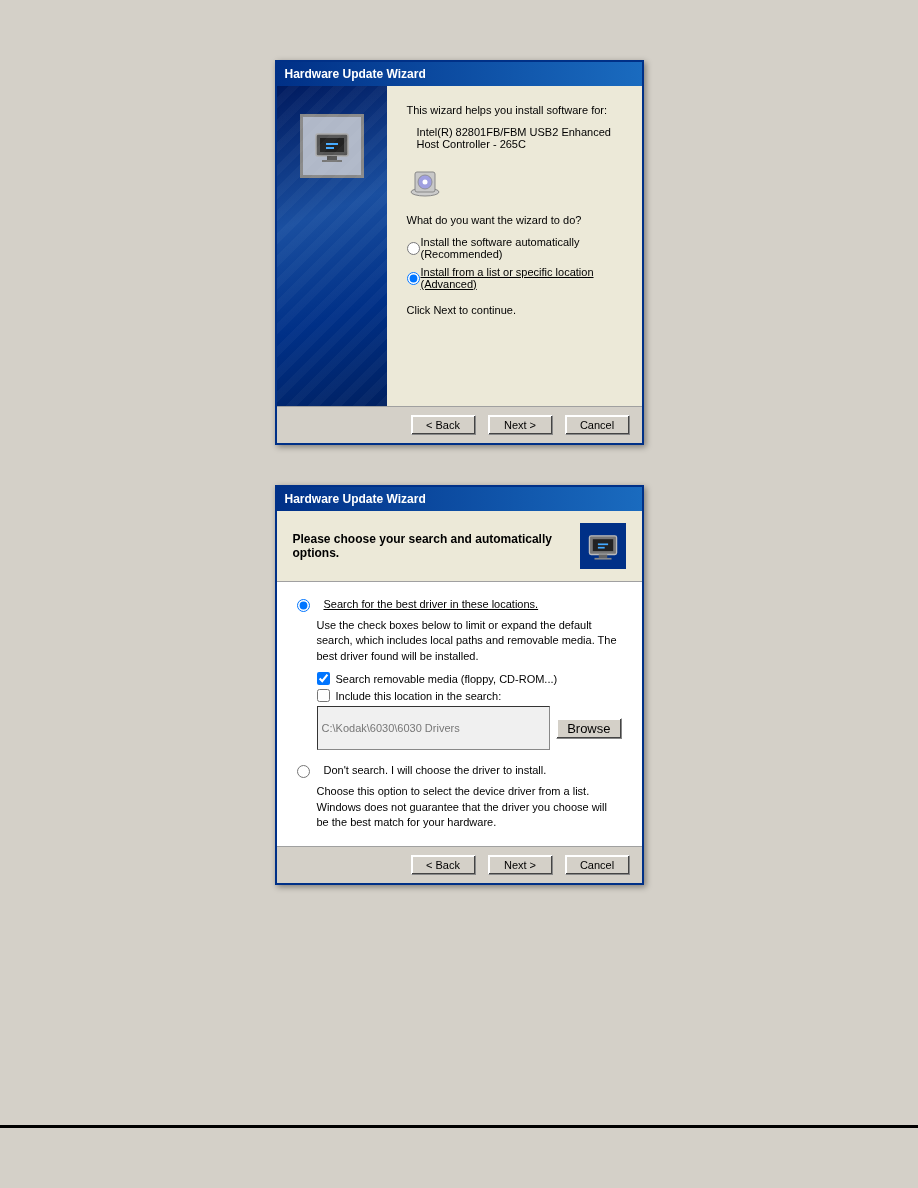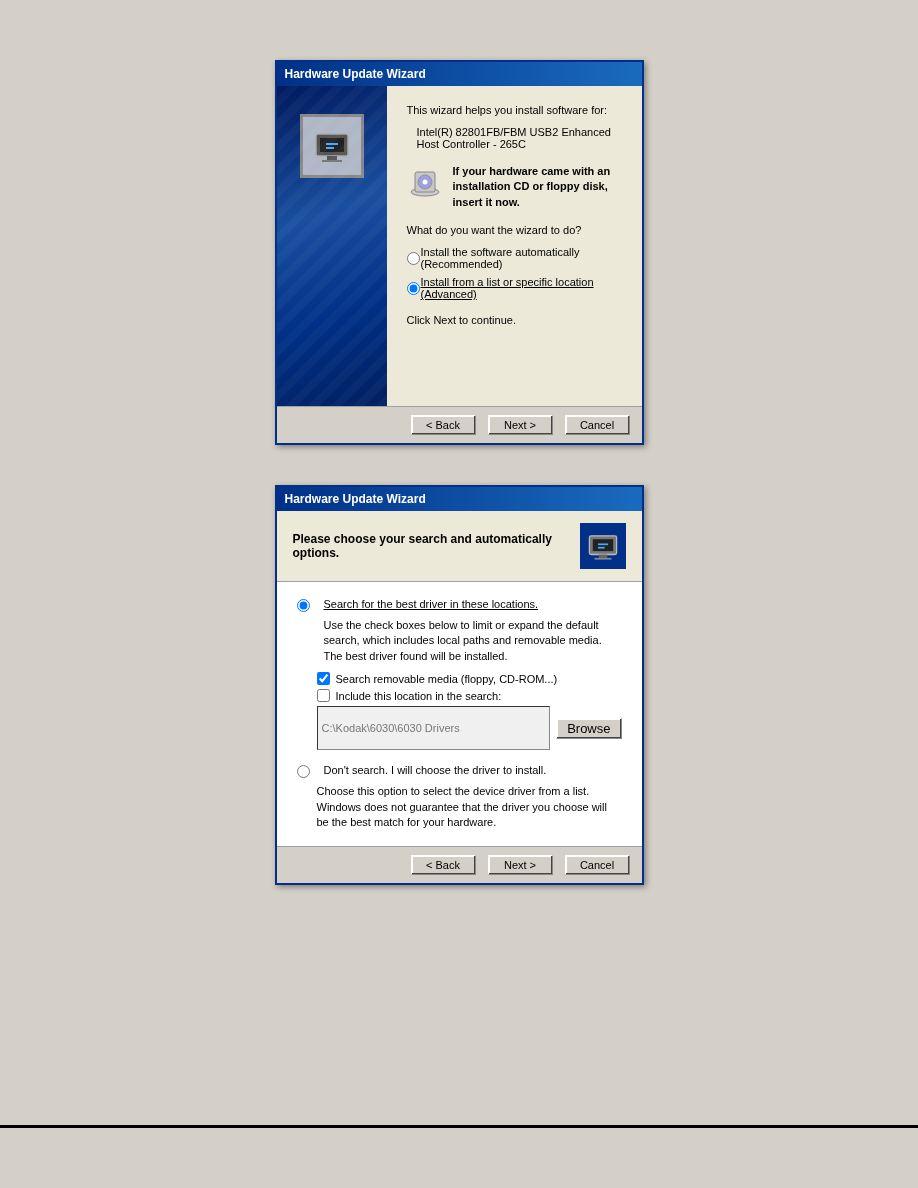--- a/index.html
+++ b/index.html
@@ -207,21 +207,21 @@
       cursor: pointer;
     }
 
     .option-label.underlined {
       text-decoration: underline;
     }
 
     .option-description {
       font-size: 11px;
       color: #000;
-      margin-left: 27px;
+      margin-left: 20px;
       margin-bottom: 8px;
       line-height: 1.4;
     }
 
     .checkbox-row {
       display: flex;
       align-items: center;
       gap: 6px;
       margin-left: 20px;
       margin-bottom: 4px;
@@ -311,21 +311,20 @@
 
       <div class="wizard-cd-section">
         <div class="cd-icon">
           <svg width="36" height="36" viewBox="0 0 36 36">
             <ellipse cx="18" cy="28" rx="14" ry="4" fill="#ccc" stroke="#888" stroke-width="1"></ellipse>
             <rect x="8" y="8" width="20" height="20" rx="2" fill="#c8c8c8" stroke="#888" stroke-width="1"></rect>
             <ellipse cx="18" cy="18" rx="7" ry="7" fill="#a0a0e0" stroke="#888" stroke-width="0.8"></ellipse>
             <ellipse cx="18" cy="18" rx="2.5" ry="2.5" fill="#fff"></ellipse>
           </svg>
         </div>
-        <p class="wizard-cd-text">If your hardware came with an installation CD or floppy disk, insert it now.</p>
       </div>
 
       <p class="wizard-what-text">What do you want the wizard to do?</p>
 
       <div class="radio-option">
         <input type="radio" id="w1r1" name="w1options" style="">
         <label for="w1r1">Install the software automatically (Recommended)</label>
       </div>
       <div class="radio-option">
         <input type="radio" id="w1r2" name="w1options" checked="" style="">

